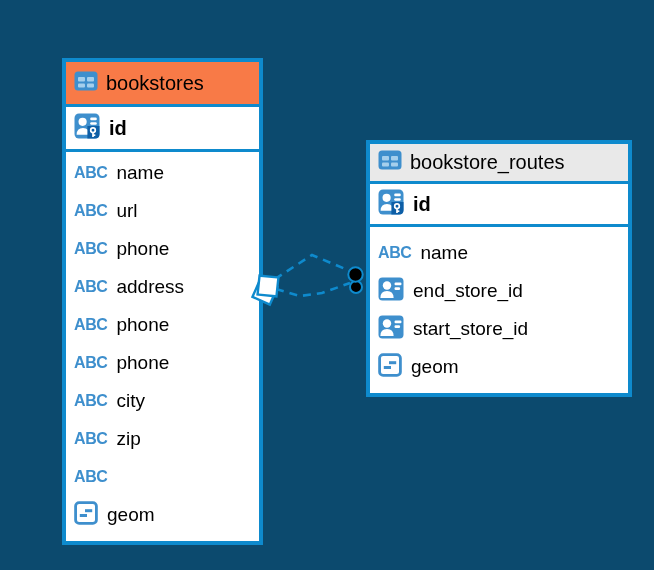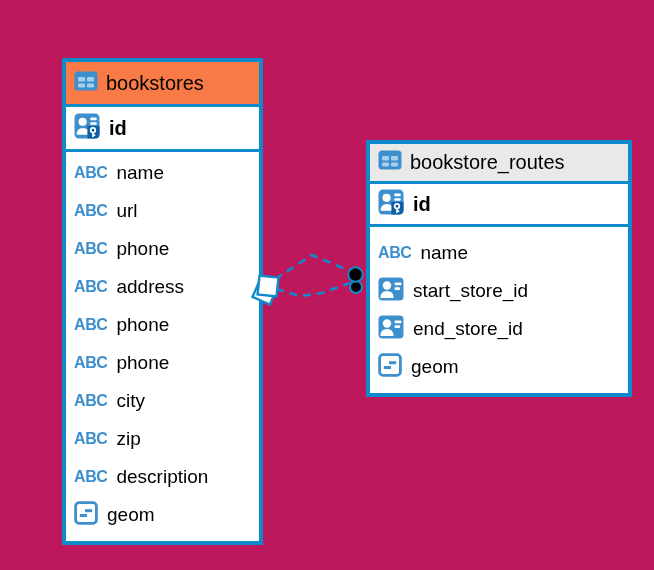--- a/index.html
+++ b/index.html
@@ -6,21 +6,21 @@
     --accent:#0e8acd;
     --hdr-orange:#f87a47;
     --hdr-gray:#e9e9e9;
     --icon-blue:#3e8fcd;
     --icon-dark:#0d5ea6;
     --icon-light:#a5cfec;
   }
   *{margin:0;padding:0;box-sizing:border-box;}
   html,body{width:654px;height:570px;background:#fff;overflow:hidden;
     font-family:"Liberation Sans","DejaVu Sans",sans-serif;color:#000;}
-  .canvas{position:absolute;inset:0;width:654px;height:570px;background:#be185d;}
+  .canvas{position:absolute;inset:0;width:654px;height:570px;background:#0c4a6e;}
 
   .tbl{position:absolute;border:4px solid var(--accent);background:#fff;
     display:flex;flex-direction:column;}
   #tbl-bookstores{left:62px;top:58px;width:201px;height:487px;}
   #tbl-routes{left:366px;top:140px;width:266px;height:257px;}
 
   .hdr{display:flex;align-items:center;gap:8px;padding:0 8px;flex:0 0 auto;
     border-bottom:3px solid var(--accent);font-size:20px;white-space:nowrap;}
   #tbl-bookstores .hdr{height:45px;background:var(--hdr-orange);}
   #tbl-routes .hdr{height:40px;background:var(--hdr-gray);}
@@ -109,21 +109,20 @@
       <div class="row">
         <span class="abc">ABC</span>
         <span>city</span>
       </div>
       <div class="row">
         <span class="abc">ABC</span>
         <span>zip</span>
       </div>
       <div class="row">
         <span class="abc">ABC</span>
-        <span>description</span>
       </div>
       <div class="row">
         <span class="icon">
           <svg width="24" height="24" viewBox="0 0 24 24">
             <rect x="1.6" y="1.6" width="20.8" height="20.8" rx="3.5" fill="none" stroke="var(--icon-blue)" stroke-width="2.8"></rect>
             <rect x="11" y="8.2" width="7.2" height="3" fill="var(--icon-blue)"></rect>
             <rect x="5.8" y="13" width="7.2" height="3" fill="var(--icon-blue)"></rect>
           </svg>
         </span>
         <span>geom</span>
@@ -170,33 +169,33 @@
       <div class="row">
         <span class="icon">
           <svg width="26" height="24" viewBox="0 0 26 24">
             <rect x="0.5" y="0.5" width="25" height="23" rx="4" fill="var(--icon-blue)"></rect>
             <circle cx="9" cy="8.5" r="4.2" fill="#fff"></circle>
             <path d="M2.4 21 q0 -7 6.6 -7 q6.6 0 6.6 7 z" fill="#fff"></path>
             <rect x="16.5" y="5.5" width="7" height="2.8" rx="1.2" fill="#fff"></rect>
             <rect x="16.5" y="10.2" width="5.6" height="2.8" rx="1.2" fill="#fff"></rect>
           </svg>
         </span>
-        <span>start_store_id</span>
+        <span>end_store_id</span>
       </div>
       <div class="row">
         <span class="icon">
           <svg width="26" height="24" viewBox="0 0 26 24">
             <rect x="0.5" y="0.5" width="25" height="23" rx="4" fill="var(--icon-blue)"></rect>
             <circle cx="9" cy="8.5" r="4.2" fill="#fff"></circle>
             <path d="M2.4 21 q0 -7 6.6 -7 q6.6 0 6.6 7 z" fill="#fff"></path>
             <rect x="16.5" y="5.5" width="7" height="2.8" rx="1.2" fill="#fff"></rect>
             <rect x="16.5" y="10.2" width="5.6" height="2.8" rx="1.2" fill="#fff"></rect>
           </svg>
         </span>
-        <span>end_store_id</span>
+        <span>start_store_id</span>
       </div>
       <div class="row">
         <span class="icon">
           <svg width="24" height="24" viewBox="0 0 24 24">
             <rect x="1.6" y="1.6" width="20.8" height="20.8" rx="3.5" fill="none" stroke="var(--icon-blue)" stroke-width="2.8"></rect>
             <rect x="11" y="8.2" width="7.2" height="3" fill="var(--icon-blue)"></rect>
             <rect x="5.8" y="13" width="7.2" height="3" fill="var(--icon-blue)"></rect>
           </svg>
         </span>
         <span>geom</span>

